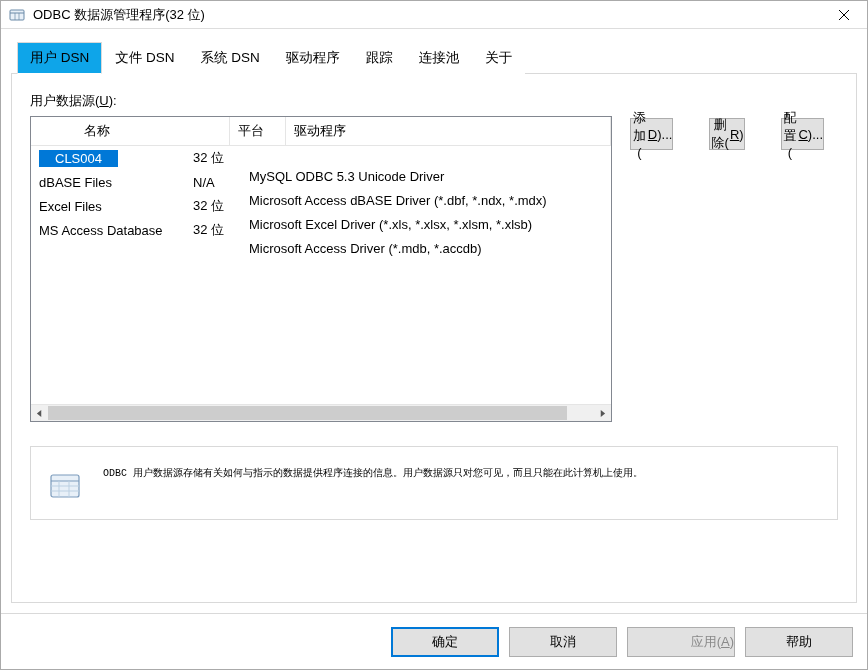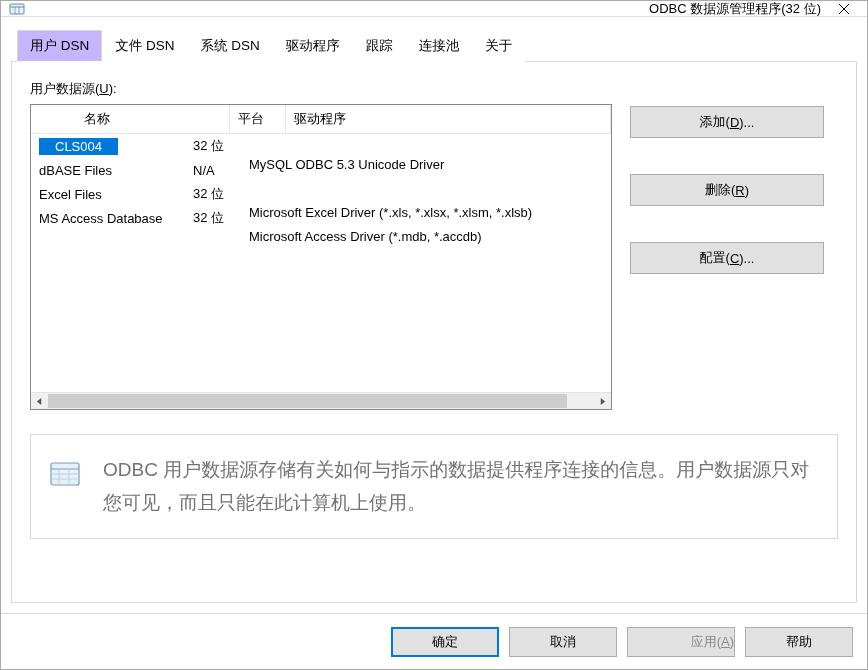--- a/index.html
+++ b/index.html
@@ -18,27 +18,26 @@
     width: 868px;
     height: 670px;
     border: 1px solid #aaa;
     display: flex;
     flex-direction: column;
     background: #fff;
   }
 
   
   .titlebar {
-    height: 16px;
+    height: 28px;
     display: flex;
     align-items: center;
     padding: 0 0 0 8px;
     border-bottom: 1px solid #ddd;
     background: #fff;
-    text-align: right;
   }
   .titlebar .app-icon {
     width: 16px; height: 16px;
     margin-right: 8px;
     display: inline-flex;
     align-items: center;
     justify-content: center;
   }
   .titlebar .title-text {
     flex: 1;
@@ -74,21 +73,21 @@
     border-bottom: none;
     position: relative;
     top: 1px;
     cursor: default;
     color: #000;
     background: #fff;
   }
   .tab.active {
     border: 1px solid #d9d9d9;
     border-bottom: 1px solid #fff;
-    background: #c4b5fd;
+    background: #0ea5e9;
   }
   .tab:not(.active) {
     border: 1px solid transparent;
   }
 
   
   .tabcontent {
     flex: 1;
     border: 1px solid #d9d9d9;
     border-top: none;
@@ -185,21 +184,21 @@
     position: absolute;
     top: 1px; bottom: 1px;
     left: 0;
     width: 95%;
     background: #cdcdcd;
   }
 
   
   .btncol {
     display: flex;
-    flex-direction: column;
+    flex-direction: row;
     gap: 36px;
     width: 194px;
     padding-top: 2px;
   }
   .winbtn {
     height: 32px;
     border: 1px solid #adadad;
     background: #e1e1e1;
     font-size: 13px;
     display: flex;
@@ -220,23 +219,24 @@
     gap: 22px;
     align-items: flex-start;
   }
   .info-icon {
     width: 32px; height: 32px;
     flex: none;
     margin-top: 4px;
     display:flex;align-items:center;justify-content:center;
   }
   .info-text {
-    font-size: 19px;
+    font-size: 10px;
     line-height: 1.75;
-    color: #737373;
+    color: #000000;
+    font-family: Liberation Mono, monospace;
   }
 
   
   .bottom-bar {
     height: 56px;
     border-top: 1px solid #d9d9d9;
     display: flex;
     justify-content: flex-end;
     align-items: center;
     padding: 0 14px;
@@ -310,20 +310,21 @@
           <div class="row selected">
                 <div class="cell col-name-cell">
                   <span class="text">CLS004</span>
                 </div>
                 <div class="cell col-plat-cell">32 位</div>
                 <div class="cell col-driver-cell">MySQL ODBC 5.3 Unicode Driver</div>
               </div>
               <div class="row">
                 <div class="cell col-name-cell">dBASE Files</div>
                 <div class="cell col-plat-cell">N/A</div>
+                <div class="cell col-driver-cell">Microsoft Access dBASE Driver (*.dbf, *.ndx, *.mdx)</div>
               </div>
               <div class="row">
                 <div class="cell col-name-cell">Excel Files</div>
                 <div class="cell col-plat-cell">32 位</div>
                 <div class="cell col-driver-cell">Microsoft Excel Driver (*.xls, *.xlsx, *.xlsm, *.xlsb)</div>
               </div>
               <div class="row">
                 <div class="cell col-name-cell">MS Access Database</div>
                 <div class="cell col-plat-cell">32 位</div>
                 <div class="cell col-driver-cell">Microsoft Access Driver (*.mdb, *.accdb)</div>

